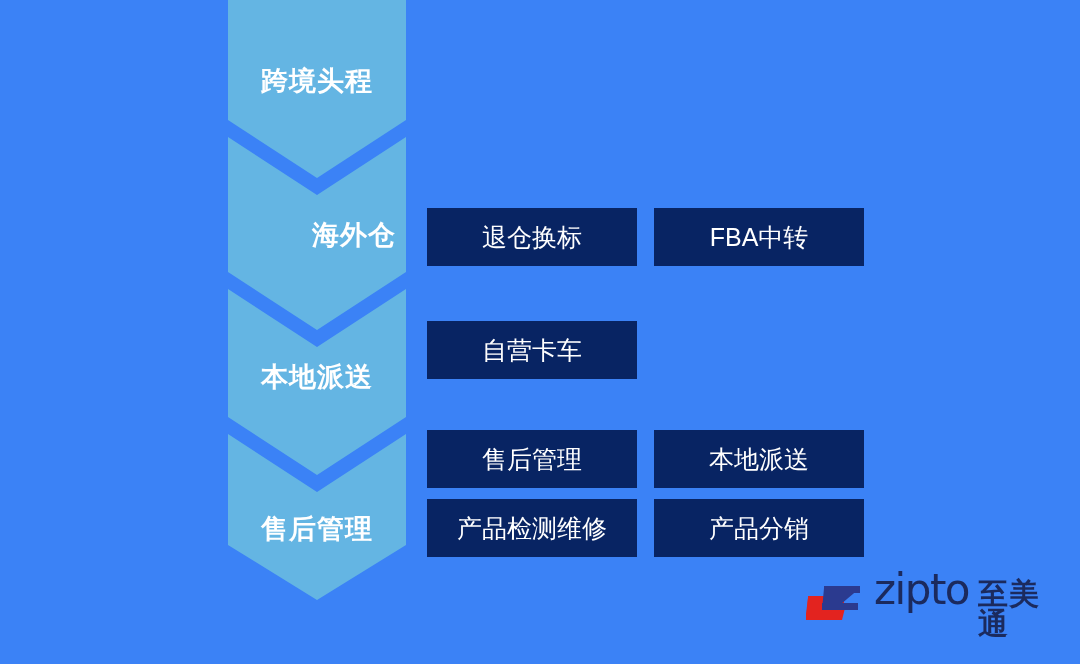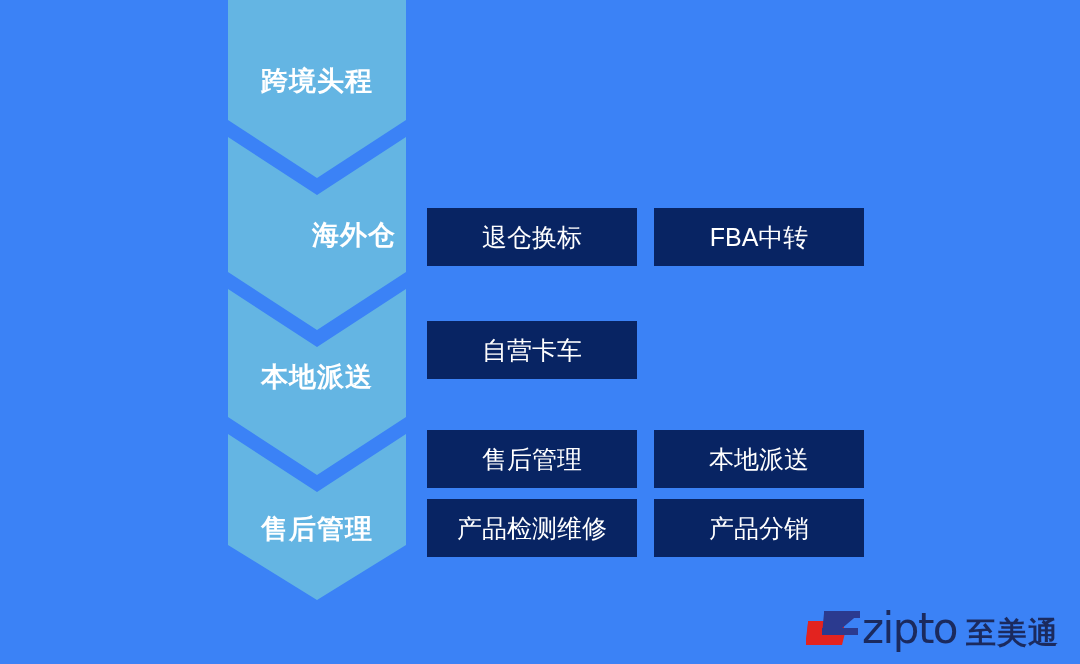--- a/index.html
+++ b/index.html
@@ -91,25 +91,26 @@
   .svc-row[data-row="0"] { top: 140px; }
   .svc-row[data-row="1"] { top: 208px; }
   .svc-row[data-row="2"] { top: 321px; }
   .svc-row[data-row="3"] { top: 430px; }
   .svc-row[data-row="4"] { top: 499px; }
 
   
   #brand-logo {
     position: absolute;
     left: 806px;
-    top: 604px;
+    top: 579px;
     width: 262px;
     height: 50px;
     display: flex;
     align-items: center;
+    gap: 12px;
   }
   #logo-mark {
     width: 56px;
     height: 44px;
     flex: 0 0 auto;
   }
   #logo-wordmark {
     font-size: 40px;
     font-weight: 700;
     color: #1b2a5e;

